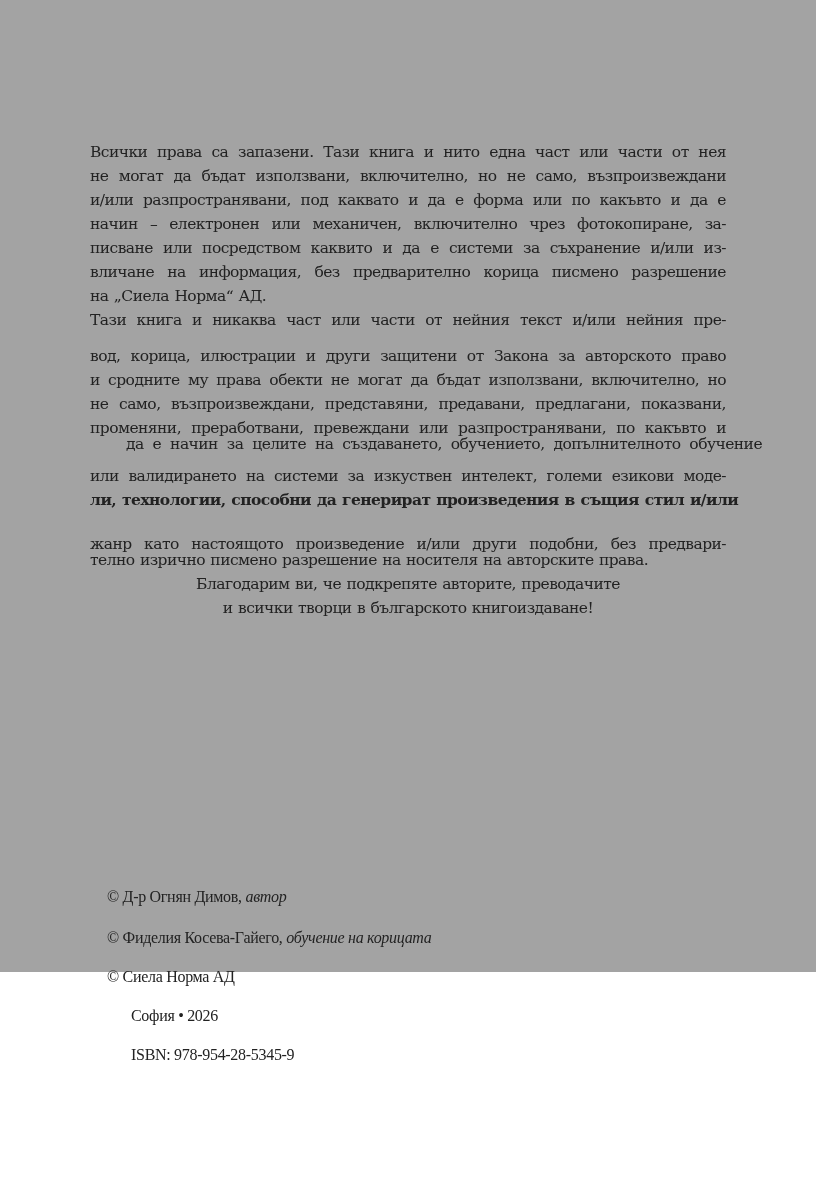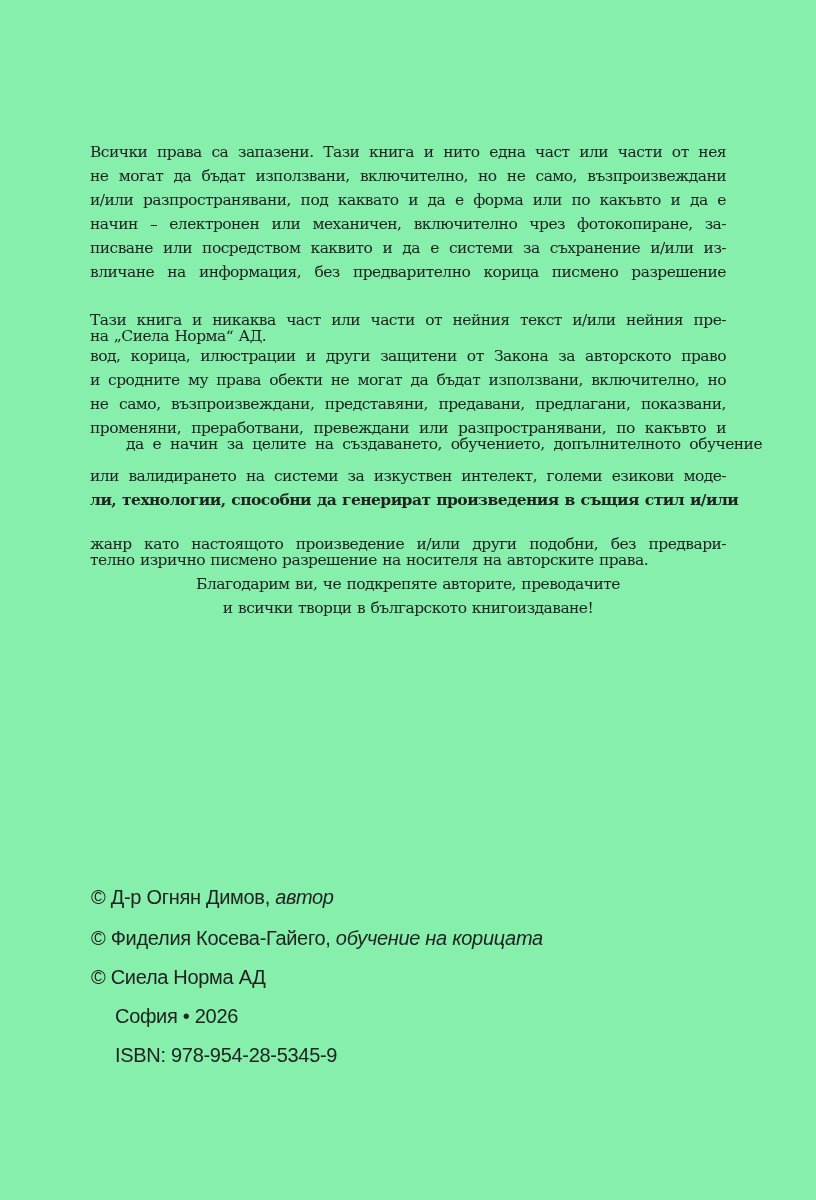--- a/index.html
+++ b/index.html
@@ -1,17 +1,17 @@
 <!DOCTYPE html>
 <html><head>
 <meta charset="utf-8">
 <style>
   html, body { margin: 0; padding: 0; background: #ffffff; }
   body { width: 816px; height: 1200px; position: relative; overflow: hidden; }
-  .page { position: absolute; left: 0; top: 0; width: 816px; height: 1200px; background: #86efac; }
+  .page { position: absolute; left: 0; top: 0; width: 816px; height: 972px; background: #a3a3a3; }
   .block {
     position: absolute;
     left: 90px;
     width: 636px;
     font-family: "DejaVu Serif", serif;
     color: #222222;
   }
   .line {
     position: absolute;
     left: 0;
@@ -19,44 +19,45 @@
     font-size: 15.5px;
     letter-spacing: -0.55px;
     word-spacing: 1px;
     line-height: 24px;
     transform-origin: left center;
   }
   .just { width: 636px; text-align: justify; text-align-last: justify; }
   .center { width: 636px; text-align: center; }
   .footer {
     position: absolute;
-    font-family: Liberation Sans, sans-serif;
+    font-family: Liberation Serif, serif;
     color: #222222;
-    font-size: 20px;
+    font-size: 16px;
     letter-spacing: -0.3px;
     white-space: nowrap;
     line-height: 24px;
+    margin-left: 16px;
   }
   .footer i { font-style: italic; }
 </style>
 </head>
 <body>
 
 <div class="page">
 
   <div class="block" style="top:140px;">
 
     <div>
       <div class="line just" style="top:0px;">Всички права са запазени. Тази книга и нито една част или части от нея</div>
       <div class="line just" style="top:24px;">не могат да бъдат използвани, включително, но не само, възпроизвеждани</div>
       <div class="line just" style="top:48px;">и/или разпространявани, под каквато и да е форма или по какъвто и да е</div>
       <div class="line just" style="top:72px;">начин – електронен или механичен, включително чрез фотокопиране, за-</div>
       <div class="line just" style="top:96px;">писване или посредством каквито и да е системи за съхранение и/или из-</div>
       <div class="line just" style="top:120px;">вличане на информация, без предварително корица писмено разрешение</div>
-      <div class="line" style="top:144px;margin-top:40px;">на „Сиела Норма“ АД.</div>
+      <div class="line" style="top:144px;">на „Сиела Норма“ АД.</div>
     </div>
 
     <div>
       <div class="line just" style="top:168px;">Тази книга и никаква част или части от нейния текст и/или нейния пре-</div>
       <div class="line just" style="top:204px;">вод, корица, илюстрации и други защитени от Закона за авторското право</div>
       <div class="line just" style="top:228px;">и сродните му права обекти не могат да бъдат използвани, включително, но</div>
       <div class="line just" style="top:252px;">не само, възпроизвеждани, представяни, предавани, предлагани, показвани,</div>
       <div class="line just" style="top:276px;">променяни, преработвани, превеждани или разпространявани, по какъвто и</div>
       <div class="line just" style="top:292px;margin-left:36px;">да е начин за целите на създаването, обучението, допълнителното обучение</div>
       <div class="line just" style="top:324px;">или валидирането на системи за изкуствен интелект, големи езикови моде-</div>

